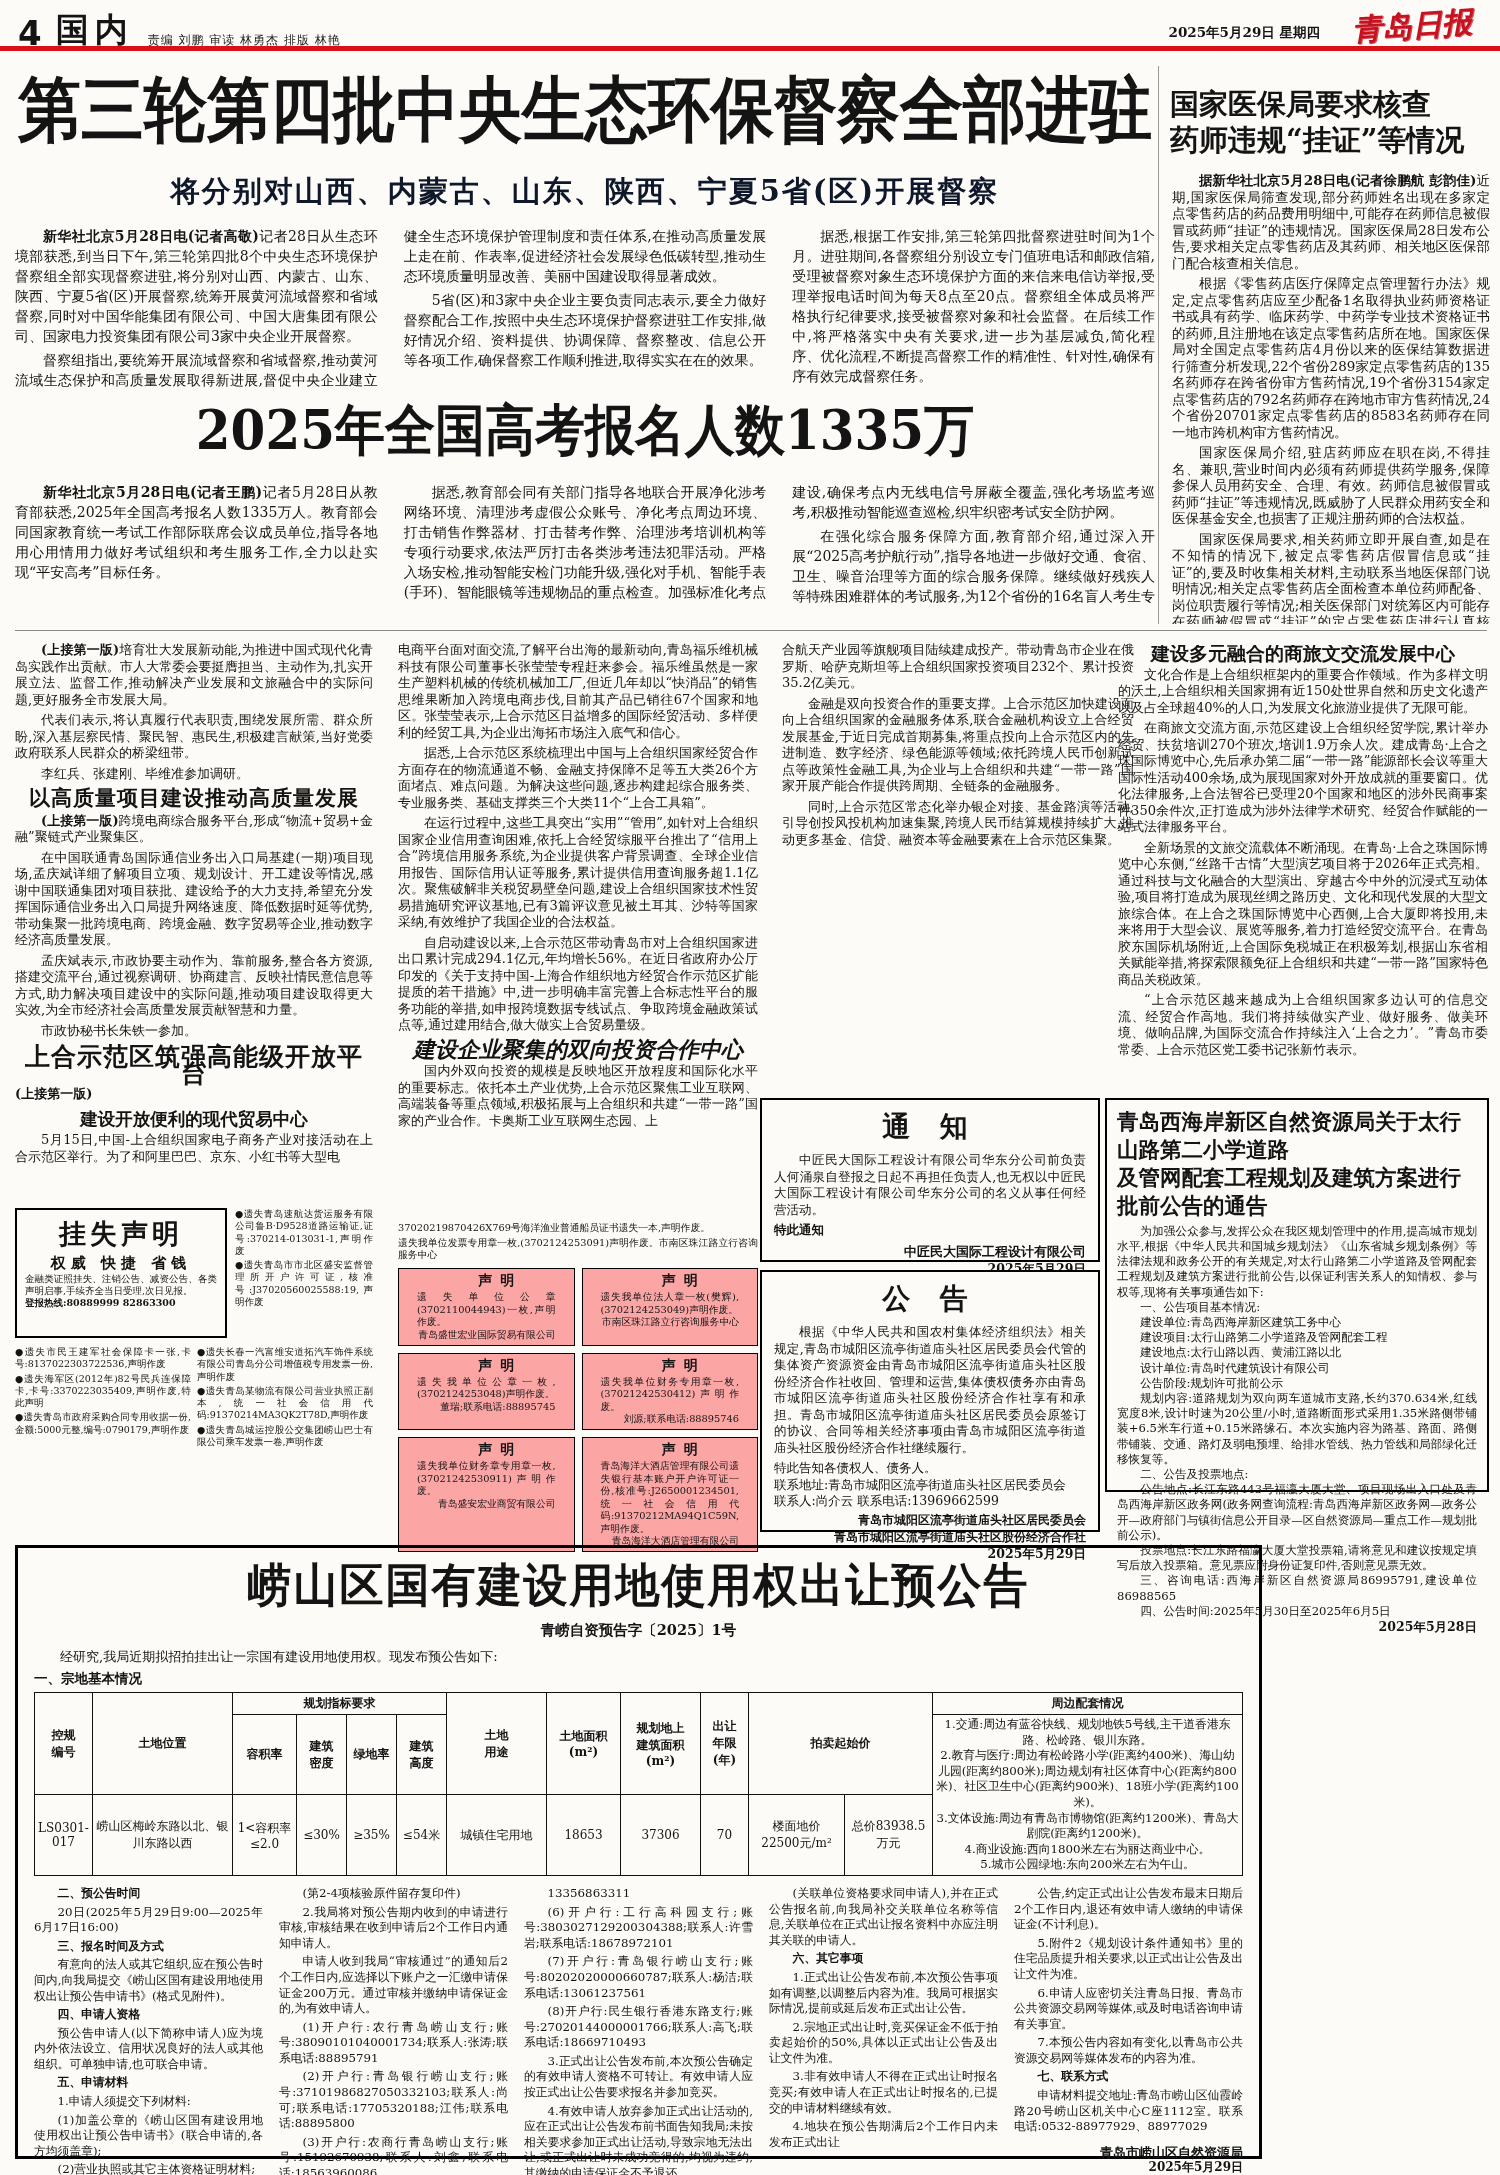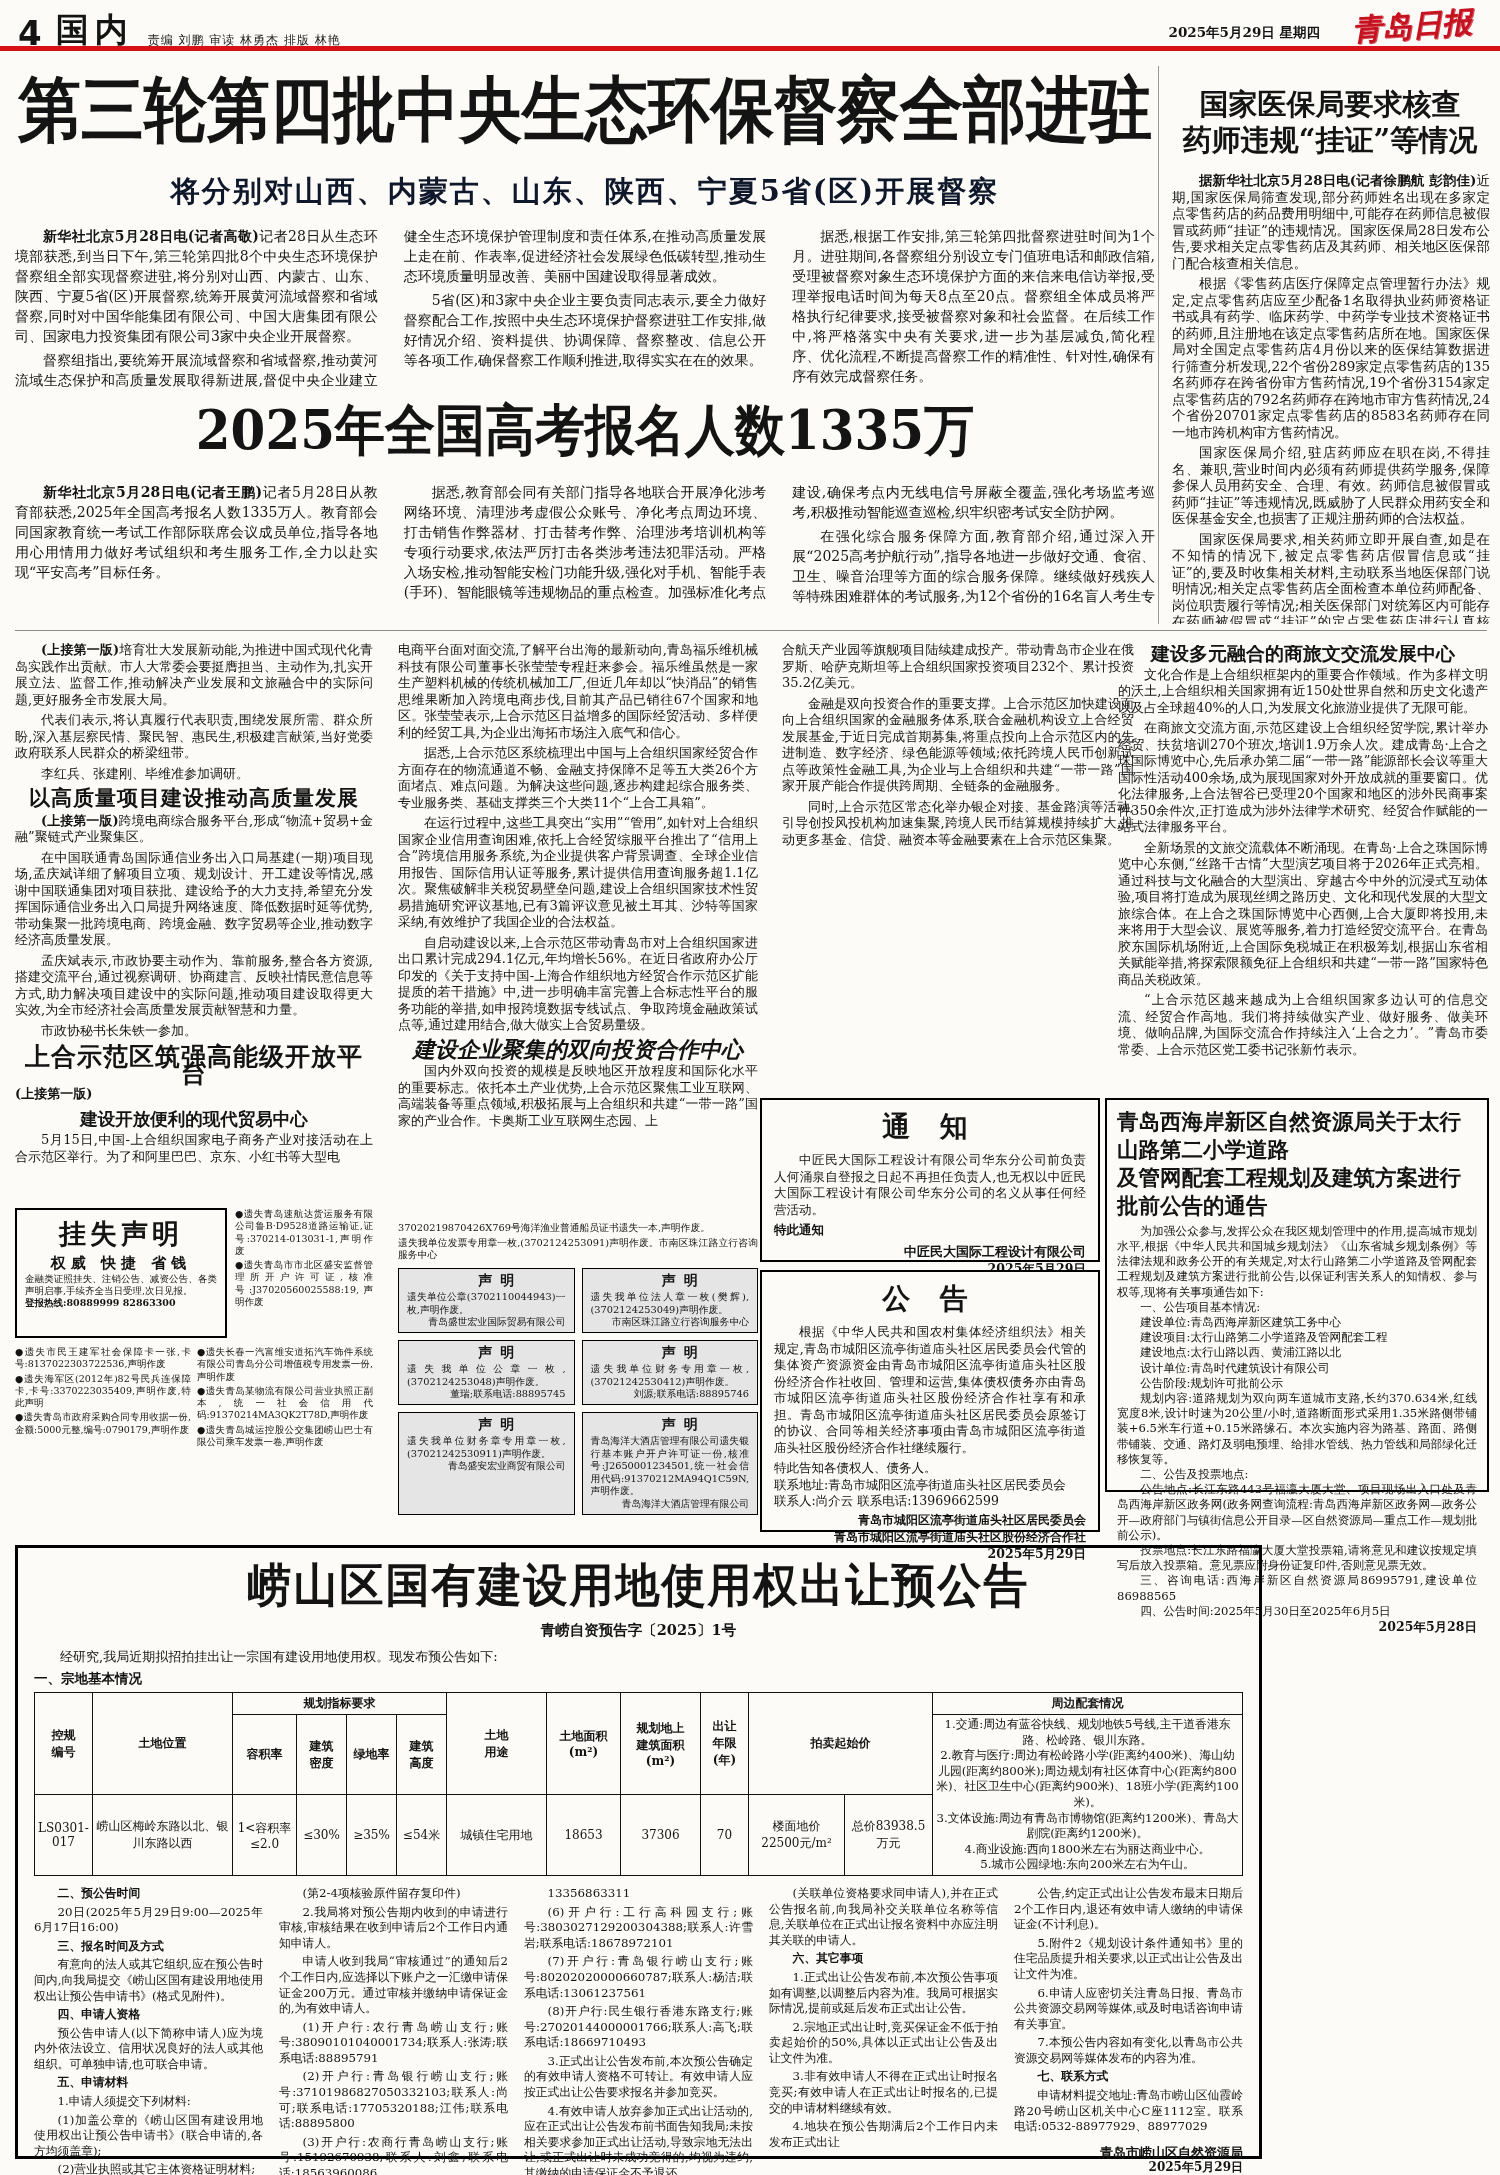--- a/index.html
+++ b/index.html
@@ -18,21 +18,21 @@
   .mast-logo{font-size:30px;font-weight:bold;font-style:italic;color:#c41220;transform:rotate(-4deg);
              font-family:"DejaVu Serif",serif;text-shadow:1px 1px 0 #d8505a;}
   .redline{background:#d61118;}
   .hr{background:#8a8a8a;}
   .vr{background:#9a9a9a;}
   
   .h1{font-size:63px;font-weight:900;text-align:center;letter-spacing:0px;line-height:1.05;
       font-family:"DejaVu Serif",serif;transform:scaleY(1.12);transform-origin:top;}
   .hsub{font-size:29px;text-align:center;font-weight:600;letter-spacing:2px;color:#0f172a;}
   .h2{font-size:50px;font-weight:900;text-align:center;line-height:1.05;transform:scaleY(1.1);transform-origin:top;}
-  .h3side{font-size:29px;font-weight:900;text-align:center;line-height:1.25;}
+  .h3side{font-size:29px;font-weight:900;text-align:left;line-height:1.25;}
   .bodycols3{column-count:3;column-gap:26px;font-size:14px;line-height:20px;overflow:hidden;}
   .yibody{font-size:13.5px;line-height:16.5px;overflow:hidden;}
   
   .midtxt{font-size:13px;line-height:16.5px;overflow:hidden;}
   .midh-a{font-size:21px;font-weight:bold;text-align:center;margin:8px 0 6px;letter-spacing:1px;}
   .midh-b{font-size:25px;font-weight:bold;text-align:center;margin:10px 0 4px;letter-spacing:1px;}
   .midh-c{font-size:17.5px;font-weight:bold;text-align:center;margin:8px 0 5px;}
   
   .nbox{border:2px solid #000;background:#fcfbf7;padding:6px 12px;box-sizing:border-box;}
   .ntitle{font-size:28px;font-weight:bold;text-align:center;letter-spacing:10px;margin:2px 0 6px;}
@@ -44,21 +44,21 @@
   .xh-body{font-size:11.6px;line-height:15.2px;margin-top:4px;}
   .xh-body p{margin:0;}
   
   .gbox{border:2px solid #000;box-sizing:border-box;padding:6px 8px;}
   .gtitle{font-size:27px;font-weight:900;letter-spacing:4px;text-align:center;}
   .gtag{font-size:15px;font-weight:bold;text-align:center;letter-spacing:5px;margin-top:2px;}
   .gsmall{font-size:9.5px;line-height:12px;text-align:justify;}
   .ads{font-size:9.5px;line-height:12.3px;overflow:hidden;}
   .ads p{margin:0 0 2px;text-indent:0;text-align:justify;}
   .smgrid{display:grid;grid-template-columns:1fr 1fr;gap:7px;}
-  .smbox{border:1.5px solid #000;padding:3px 8px;box-sizing:border-box;background:#e5e5e5;}
+  .smbox{border:1.5px solid #000;padding:3px 18px;box-sizing:border-box;background:#fca5a5;}
   .smbox .t{font-size:14px;font-weight:bold;text-align:center;letter-spacing:8px;margin:0;}
   .smbox .bd{font-size:9.8px;line-height:12.5px;text-indent:0;margin:1px 0 0;text-align:justify;}
   .smbox .sg{font-size:9.8px;text-align:right;margin:0;text-indent:0;}
   .loose{font-size:9.8px;line-height:12.5px;}
   .loose p{text-indent:0;margin:0 0 2px;}
   
   .land{border:3px solid #000;box-sizing:border-box;padding:8px 16px;}
   .land-title{font-size:44px;font-weight:900;text-align:center;letter-spacing:2px;font-family:"DejaVu Sans",sans-serif;transform:scaleY(1.05);}
   .land-doc{font-size:14.5px;font-weight:bold;text-align:center;margin-top:6px;}
   .land-intro{font-size:13px;margin-top:8px;}

